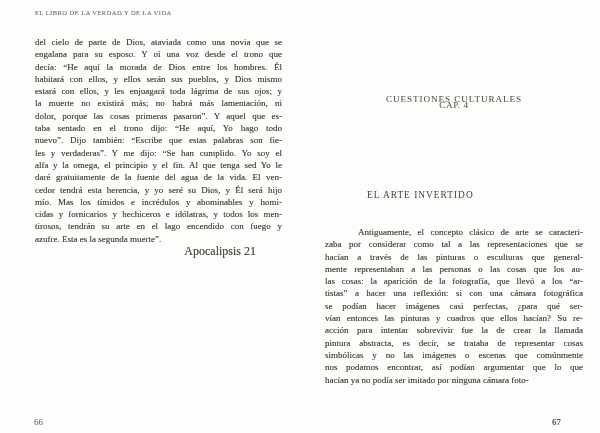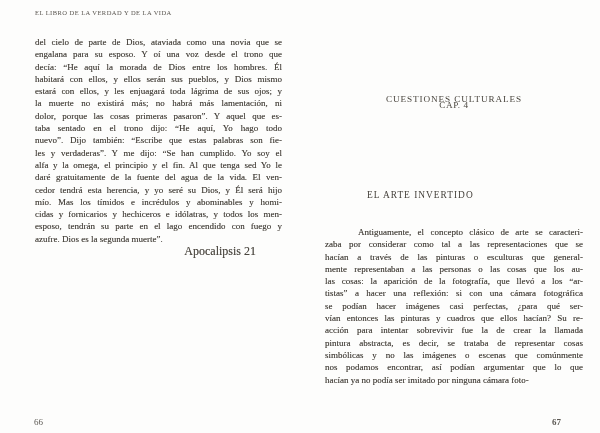--- a/index.html
+++ b/index.html
@@ -111,22 +111,22 @@
         <div class="bodyline just">la muerte no existirá más; no habrá más lamentación, ni</div>
         <div class="bodyline just">dolor, porque las cosas primeras pasaron”. Y aquel que es-</div>
         <div class="bodyline just">taba sentado en el trono dijo: “He aquí, Yo hago todo</div>
         <div class="bodyline just">nuevo”. Dijo también: “Escribe que estas palabras son fie-</div>
         <div class="bodyline just">les y verdaderas”. Y me dijo: “Se han cumplido. Yo soy el</div>
         <div class="bodyline just">alfa y la omega, el principio y el fin. Al que tenga sed Yo le</div>
         <div class="bodyline just">daré gratuitamente de la fuente del agua de la vida. El ven-</div>
         <div class="bodyline just">cedor tendrá esta herencia, y yo seré su Dios, y Él será hijo</div>
         <div class="bodyline just">mío. Mas los tímidos e incrédulos y abominables y homi-</div>
         <div class="bodyline just">cidas y fornicarios y hechiceros e idólatras, y todos los men-</div>
-        <div class="bodyline just">esposo, tendrán su parte en el lago encendido con fuego y</div>
-        <div class="bodyline">azufre. Dios es la segunda muerte”.</div>
+        <div class="bodyline just">tirosos, tendrán su arte en el lago encendido con fuego y</div>
+        <div class="bodyline">azufre. Esta es la segunda muerte”.</div>
       </div>
 
     <div class="attribution">Apocalipsis 21</div>
 
     <div class="page-num page-num-left">66</div>
   </div>
 
   <div>
     <div class="chapter-label">CAP. 4</div>
 

